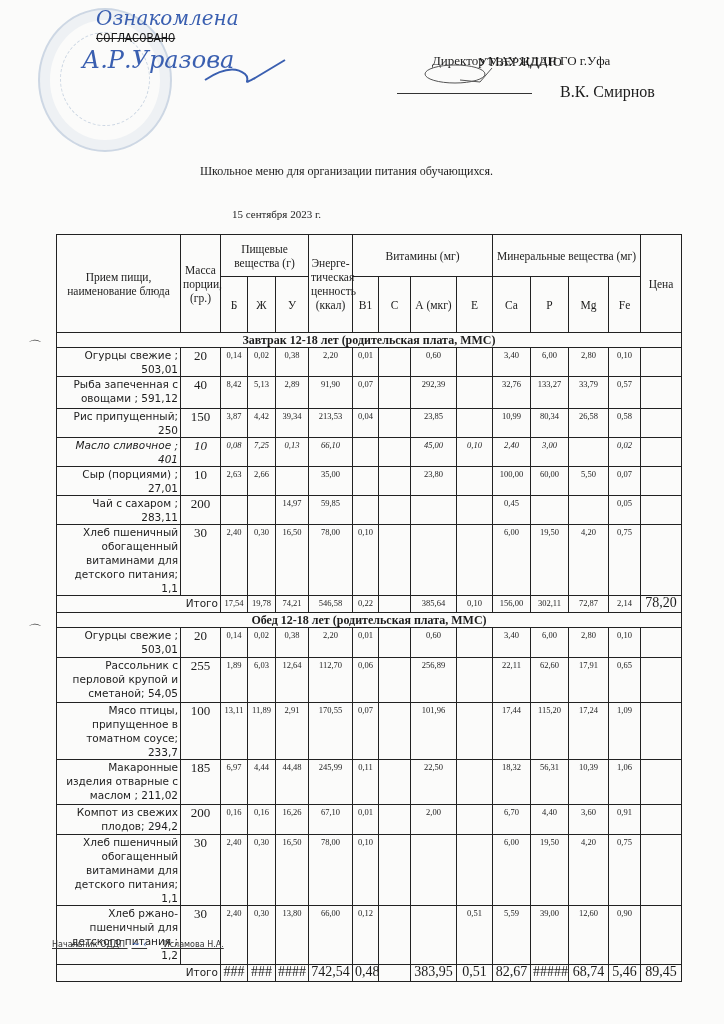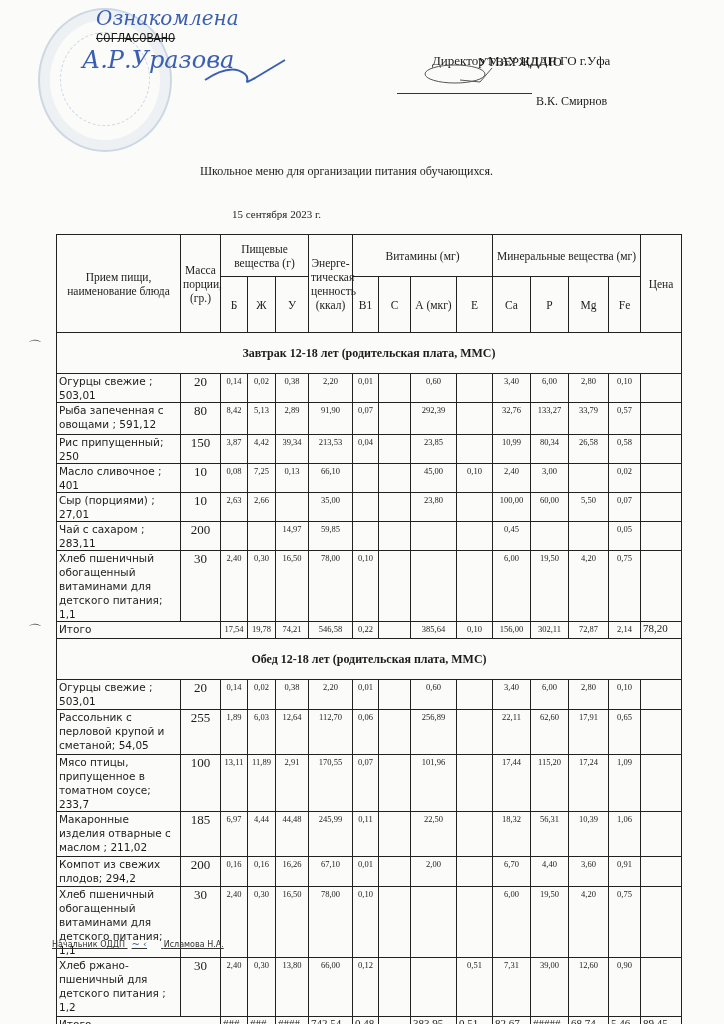--- a/index.html
+++ b/index.html
@@ -9,23 +9,23 @@
   .stamp{left:38px;top:8px;width:130px;height:140px;border-radius:50%;
          border:2px solid rgba(120,150,185,0.35);box-shadow:inset 0 0 0 10px rgba(130,160,195,0.10);}
   .stamp-inner{left:60px;top:32px;width:88px;height:92px;border-radius:50%;border:1px dashed rgba(120,150,185,0.35);}
   .handwrite{color:#3a5fb0;font-family:"DejaVu Serif",serif;font-style:italic;}
   .strike{text-decoration:line-through;}
   .tbl{position:absolute;left:56px;top:234px;width:625px;border-collapse:collapse;table-layout:fixed;font-size:11px;}
   .tbl td{border:1px solid #222;padding:0 2px;vertical-align:top;line-height:13px;}
   .tbl .hdr td{vertical-align:middle;text-align:center;font-size:11.5px;line-height:14px;}
   .tbl td.num{text-align:center;font-size:8.5px;padding-top:1px;}
   .tbl td.mass{text-align:center;font-size:13px;padding-top:1px;}
-  .tbl td.name{font-family:"DejaVu Sans",sans-serif;font-size:10.5px;line-height:14px;overflow:hidden;}
-  .tbl td.total{font-size:11px;}
-  .tbl td.section{text-align:center;font-weight:bold;font-size:12px;line-height:12px;padding:14px 0;}
+  .tbl td.name{font-family:"DejaVu Sans",sans-serif;font-size:10.5px;line-height:14px;overflow:hidden;text-align:right;}
+  .tbl td.total{font-size:14px;text-align:center;}
+  .tbl td.section{text-align:center;font-weight:bold;font-size:12px;line-height:12px;padding:1px 0;}
   .footer{left:52px;top:938px;font-family:"DejaVu Sans",sans-serif;font-size:8px;color:#333;text-decoration:underline;}
   .tick{color:#444;font-size:14px;}
 </style>
 </head>
 <body>
 
 <div class="abs stamp"></div>
 <div class="abs stamp-inner"></div>
 <div class="abs handwrite" style="left:96px;top:6px;font-size:20px;">Ознакомлена</div>
 <div class="abs strike" style="left:96px;top:32px;font-size:12px;font-family:Liberation Mono, monospace;">СОГЛАСОВАНО</div>
@@ -34,21 +34,21 @@
   <path d="M5 28 C20 18 35 14 45 22 C52 28 40 34 55 26 L85 8" stroke="#3a5fb0" stroke-width="2" fill="none"></path>
 </svg>
 
 <div class="abs" style="left:478px;top:54px;font-size:13px;">УТВЕРЖДАЮ</div>
 <div class="abs" style="left:432px;top:53px;font-size:13px;">Директор МАУ ЦДДП ГО г.Уфа</div>
 <svg class="abs" style="left:420px;top:60px;" width="90" height="30">
   <ellipse cx="35" cy="14" rx="30" ry="9" stroke="#555" stroke-width="1" fill="none"></ellipse>
   <path d="M40 20 L60 22 L72 8" stroke="#555" stroke-width="1" fill="none"></path>
 </svg>
 <div class="abs" style="left:397px;top:93px;width:135px;border-top:1px solid #333;"></div>
-<div class="abs" style="left:536px;top:83px;font-size:12px;margin-top:11px;">В.К. Смирнов</div>
+<div class="abs" style="left:560px;top:83px;font-size:16px;">В.К. Смирнов</div>
 
 <div class="abs" style="left:200px;top:164px;font-size:12px;">Школьное меню для организации питания обучающихся.</div>
 <div class="abs" style="left:232px;top:208px;font-size:11px;">15 сентября 2023 г.</div>
 
 <div class="abs tick" style="left:28px;top:338px;">⌒</div>
 <div class="abs tick" style="left:28px;top:622px;">⌒</div>
 
 <table class="tbl">
   <colgroup>
     <col style="width:124px">
@@ -107,21 +107,21 @@
         <td class="num">0,60</td>
         <td class="num"></td>
         <td class="num">3,40</td>
         <td class="num">6,00</td>
         <td class="num">2,80</td>
         <td class="num">0,10</td>
         <td class="num"></td>
       </tr>
       <tr style="height: 32px; margin-top: 28px;">
         <td class="name">Рыба запеченная с овощами ; 591,12</td>
-        <td class="mass">80</td>
+        <td class="mass">40</td>
         <td class="num">8,42</td>
         <td class="num">5,13</td>
         <td class="num">2,89</td>
         <td class="num">91,90</td>
         <td class="num">0,07</td>
         <td class="num"></td>
         <td class="num">292,39</td>
         <td class="num"></td>
         <td class="num">32,76</td>
         <td class="num">133,27</td>
@@ -139,21 +139,21 @@
         <td class="num">0,04</td>
         <td class="num"></td>
         <td class="num">23,85</td>
         <td class="num"></td>
         <td class="num">10,99</td>
         <td class="num">80,34</td>
         <td class="num">26,58</td>
         <td class="num">0,58</td>
         <td class="num"></td>
       </tr>
-      <tr style="height: 29px;">
+      <tr style="height: 29px; font-style: italic;">
         <td class="name">Масло сливочное ; 401</td>
         <td class="mass">10</td>
         <td class="num">0,08</td>
         <td class="num">7,25</td>
         <td class="num">0,13</td>
         <td class="num">66,10</td>
         <td class="num"></td>
         <td class="num"></td>
         <td class="num">45,00</td>
         <td class="num">0,10</td>
@@ -339,21 +339,21 @@
         <td class="name">Хлеб ржано-пшеничный для детского питания ; 1,2</td>
         <td class="mass">30</td>
         <td class="num">2,40</td>
         <td class="num">0,30</td>
         <td class="num">13,80</td>
         <td class="num">66,00</td>
         <td class="num">0,12</td>
         <td class="num"></td>
         <td class="num"></td>
         <td class="num">0,51</td>
-        <td class="num">7,31</td>
+        <td class="num">5,59</td>
         <td class="num">39,00</td>
         <td class="num">12,60</td>
         <td class="num">0,90</td>
         <td class="num"></td>
       </tr>
       <tr style="height: 17px;">
         <td colspan="2" class="name">Итого</td>
         <td class="total">###</td>
         <td class="total">###</td>
         <td class="total">####</td>

